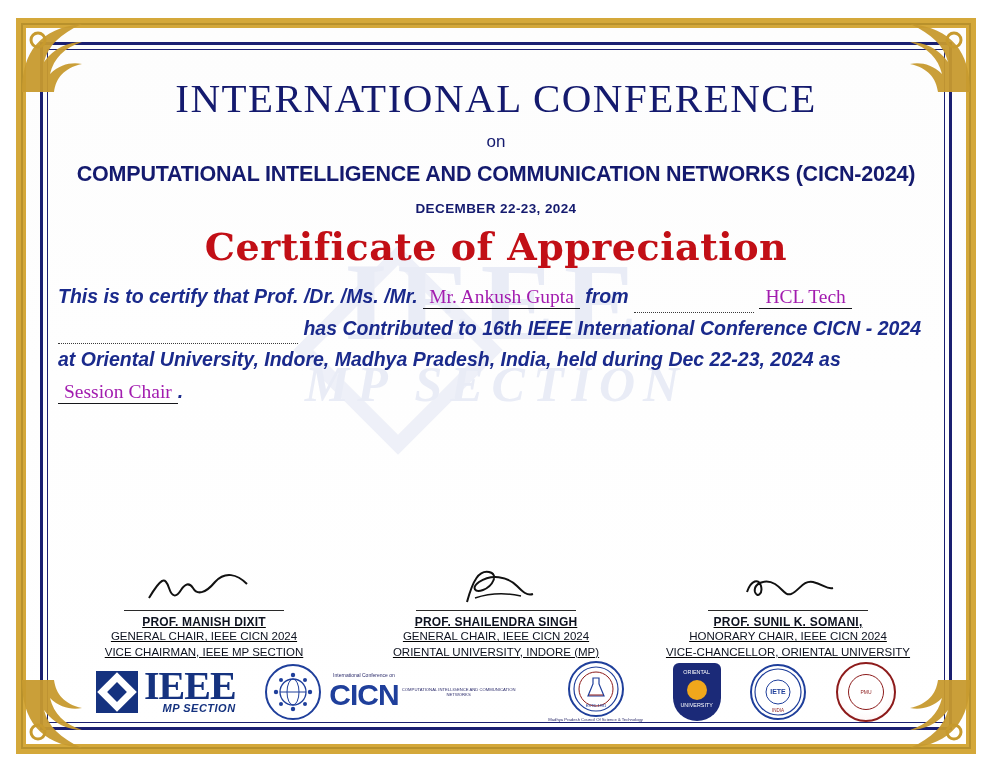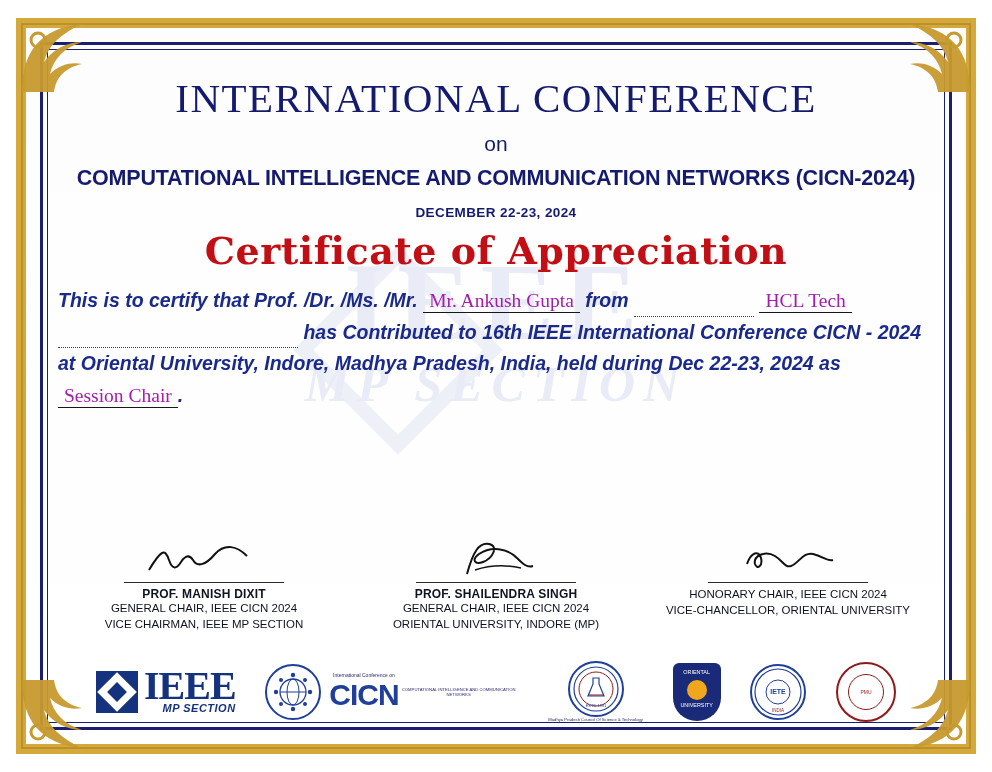--- a/index.html
+++ b/index.html
@@ -109,21 +109,21 @@
     font-family: "Liberation Serif", serif;
     font-weight: 400;
     color: #141a6e;
     font-size: 41px;
     letter-spacing: 1.5px;
     margin-top: 18px;
   }
   .title-on {
     text-align: center;
     color: #141a6e;
-    font-size: 21px;
+    font-size: 17px;
     margin-top: 10px;
     font-family: "Liberation Sans", sans-serif;
   }
   .title-sub {
     text-align: center;
     color: #141a6e;
     font-weight: 700;
     font-size: 21.5px;
     margin-top: 10px;
     letter-spacing: -0.2px;
@@ -175,23 +175,24 @@
   }
   .blank-short { width: 120px; }
   .blank-long  { width: 240px; }
 
   .para2 { margin-top: 26px; }
 
   
   .signatures {
     position: absolute;
     left: 12px; right: 12px;
-    top: 480px;
+    top: 508px;
     display: flex;
     justify-content: space-around;
+    text-decoration: underline;
   }
   .sig-block {
     width: 250px;
     text-align: center;
     color: #0e1320;
   }
   .sig-mark {
     height: 44px;
     display: flex;
     align-items: flex-end;
@@ -414,20 +415,21 @@
         <div class="sig-role">ORIENTAL UNIVERSITY, INDORE (MP)</div>
       </div>
 
       <div class="sig-block">
         <div class="sig-mark">
           <svg width="150" height="42" viewBox="0 0 150 42">
             <path d="M34 26 C38 14 46 12 48 20 C50 28 44 32 42 26 C40 18 52 12 62 18 C70 23 72 30 78 28 C86 25 90 14 100 16 C110 18 114 24 120 22" fill="none" stroke="#111" stroke-width="2"></path>
           </svg>
         </div>
         <div class="sig-rule"></div>
+        <div class="sig-name">PROF. SUNIL K. SOMANI,</div>
         <div class="sig-role">HONORARY CHAIR, IEEE CICN 2024</div>
         <div class="sig-role">VICE-CHANCELLOR, ORIENTAL UNIVERSITY</div>
       </div>
 
     </div>
 
     <div class="logos">
 
       <div class="logo">
         <div class="ieee">

